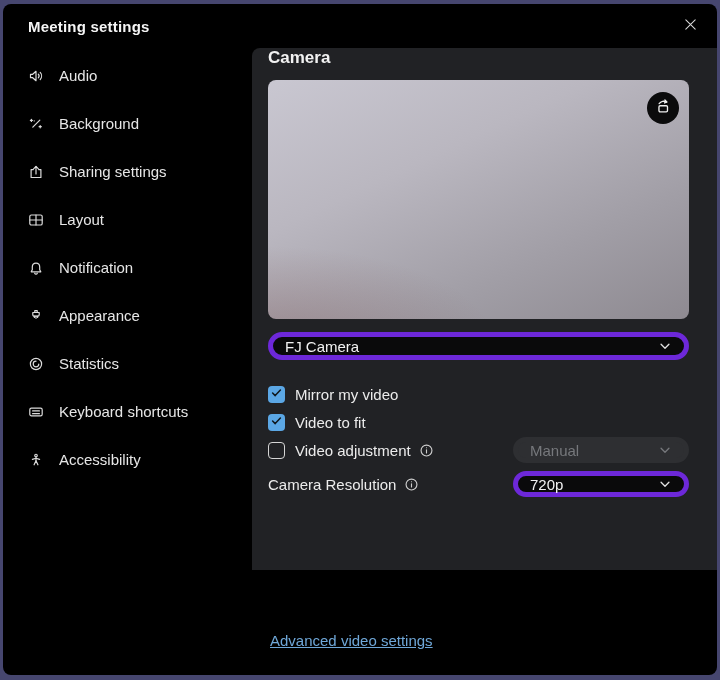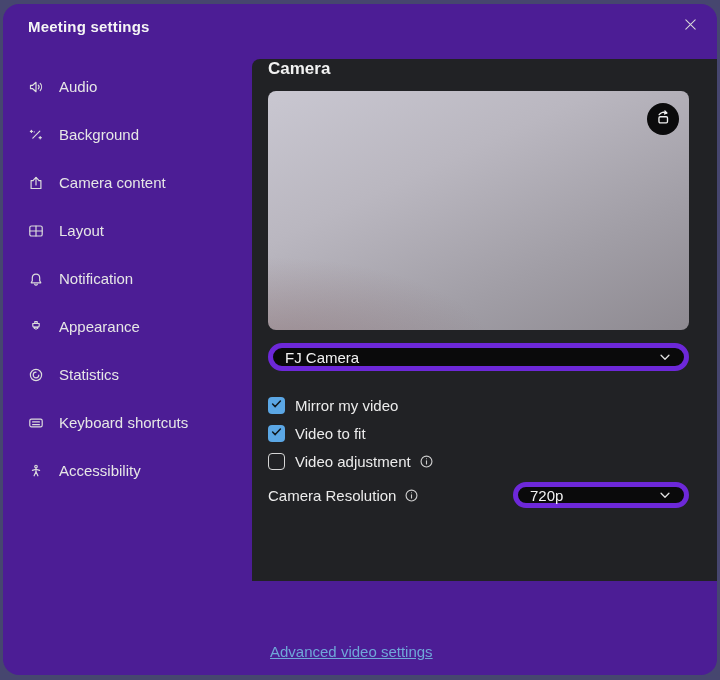--- a/index.html
+++ b/index.html
@@ -5,22 +5,22 @@
   * { margin:0; padding:0; box-sizing:border-box; }
   html,body { width:720px; height:680px; }
   body {
     font-family:"Liberation Sans","DejaVu Sans",sans-serif;
     background:#46466F;
     position:relative;
     overflow:hidden;
   }
   .dialog {
     position:absolute; left:3px; top:4px; width:714px; height:671px;
-    background:#4c1d95; border-radius:16px; overflow:hidden;
-    display:flex; flex-direction:column;gap:11px;
+    background:#000000; border-radius:8px; overflow:hidden;
+    display:flex; flex-direction:column;
   }
   
   .hdr { height:44px; flex:none; display:flex; align-items:center; padding:0 14px 0 25px; }
   .hdr-title { font-size:15px; font-weight:bold; color:#f5f5f5; letter-spacing:.2px; }
   .close-btn { margin-left:auto; width:26px; height:26px; display:flex; align-items:center;
     justify-content:center; border-radius:4px; cursor:pointer; color:#d8d8d8; }
   
   .bdy { flex:1; display:flex; min-height:0; }
   .sidebar { width:249px; flex:none; padding-top:6px; }
   .nav-item {
@@ -123,21 +123,21 @@
       </div>
 
       <div class="nav-item">
         <span class="nav-icon">
           <svg width="16" height="16" viewBox="0 0 16 16" fill="none" stroke="#dcdcdc" stroke-width="1.2">
             <path d="M5.3 5.6H3.1v7.9h9.8V5.6h-2.2"></path>
             <path d="M8 9.9V2.6"></path>
             <path d="M5.6 4.8L8 2.4l2.4 2.4"></path>
           </svg>
         </span>
-        <span>Camera content</span>
+        <span>Sharing settings</span>
       </div>
 
       <div class="nav-item">
         <span class="nav-icon">
           <svg width="16" height="16" viewBox="0 0 16 16" fill="none" stroke="#dcdcdc" stroke-width="1.2">
             <rect x="1.8" y="3" width="12.4" height="10" rx="1.6"></rect>
             <path d="M8 3v10M1.8 8h12.4"></path>
           </svg>
         </span>
         <span>Layout</span>
@@ -252,20 +252,28 @@
             <span class="cb unchecked"></span>
             <span class="opt-label">Video adjustment</span>
             <span class="info">
               <svg width="15" height="15" viewBox="0 0 16 16" fill="none" stroke="currentColor" stroke-width="1.2">
                 <circle cx="8" cy="8" r="5.8"></circle>
                 <path d="M8 7.3v3.4"></path>
                 <path d="M8 5.1v.01"></path>
               </svg>
             </span>
             <span class="spacer"></span>
+            <div class="select small disabled">
+              <span>Manual</span>
+              <span class="chev">
+                <svg width="14" height="14" viewBox="0 0 16 16" fill="none" stroke="currentColor" stroke-width="1.5">
+                  <path d="M3.5 6l4.5 4.5L12.5 6"></path>
+                </svg>
+              </span>
+            </div>
           </div>
 
           <div class="row gap-top">
             <span class="opt-label">Camera Resolution</span>
             <span class="info">
               <svg width="15" height="15" viewBox="0 0 16 16" fill="none" stroke="currentColor" stroke-width="1.2">
                 <circle cx="8" cy="8" r="5.8"></circle>
                 <path d="M8 7.3v3.4"></path>
                 <path d="M8 5.1v.01"></path>
               </svg>

